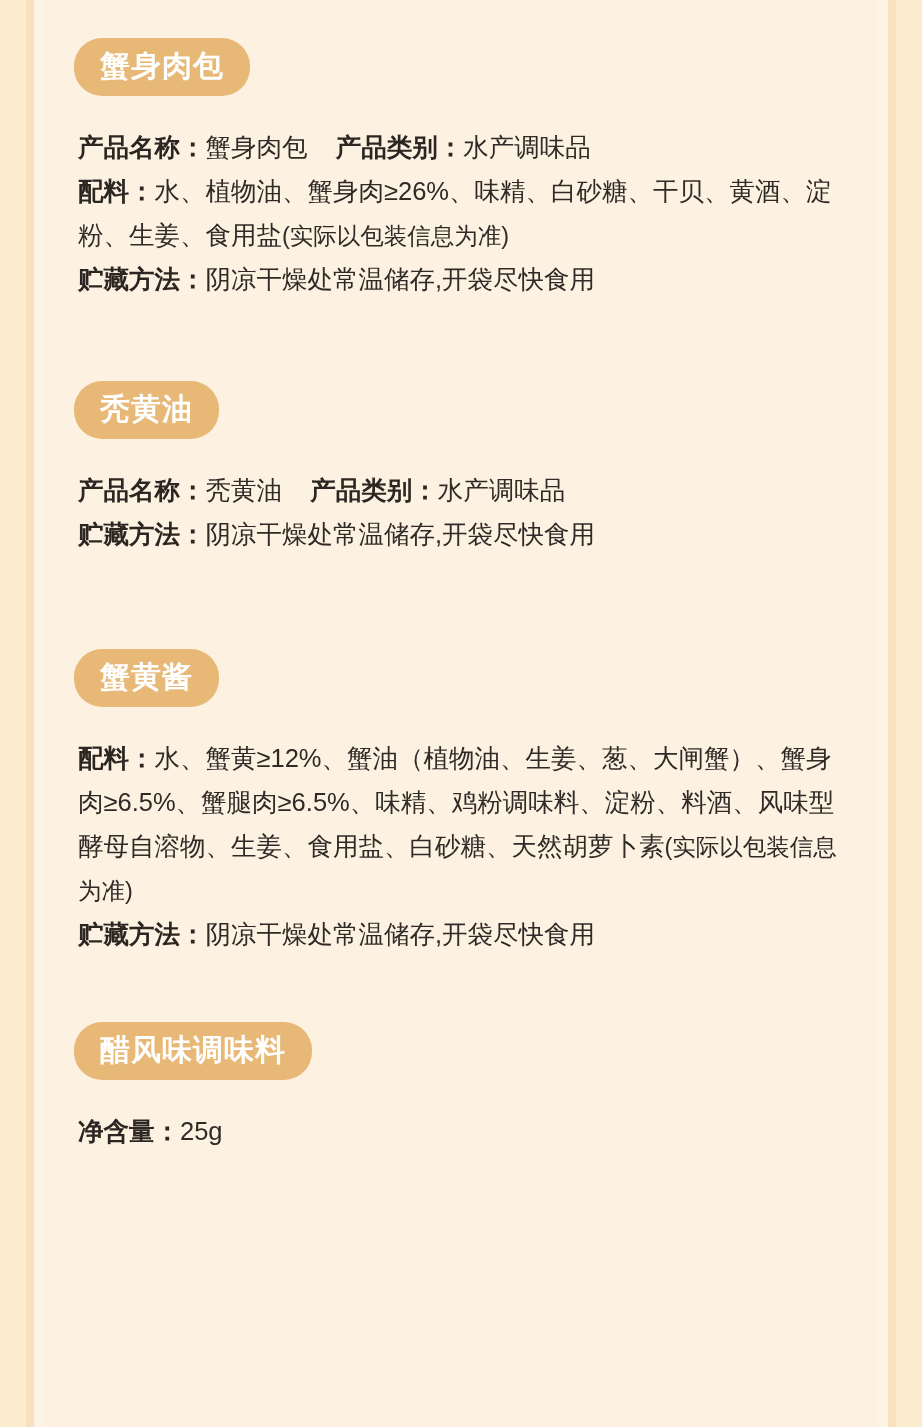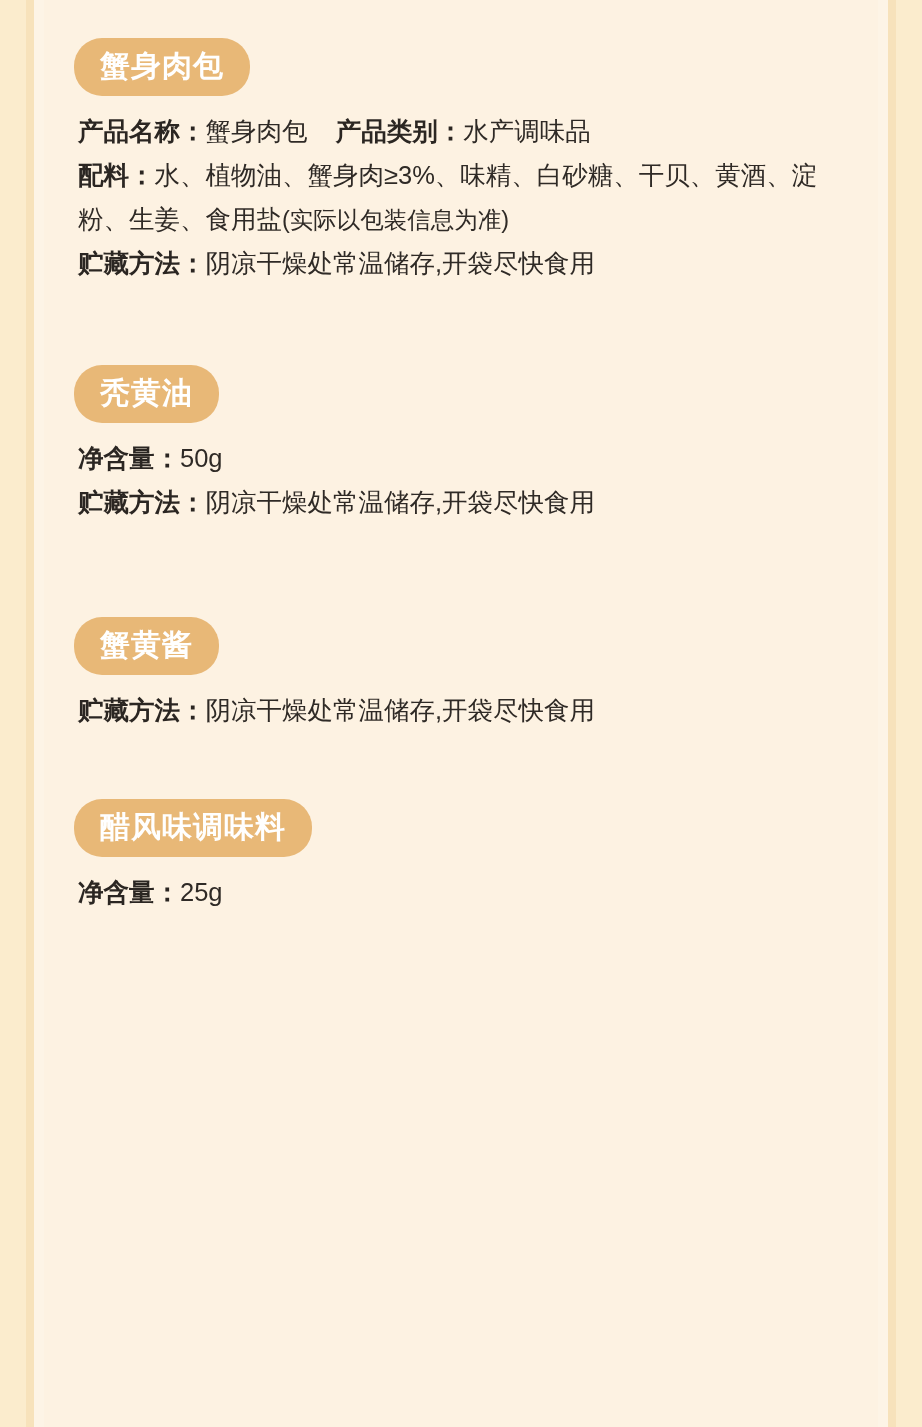--- a/index.html
+++ b/index.html
@@ -44,21 +44,21 @@
     font-weight: bold;
     font-size: 30px;
     line-height: 1;
     padding: 13px 26px 15px 26px;
     border-radius: 28px;
     letter-spacing: 1px;
     white-space: nowrap;
   }
 
   .fields {
-    margin-top: 14px;
+    margin-top: 30px;
     padding-left: 4px;
   }
   .row {
     font-size: 25.5px;
     line-height: 1.72;
     color: #2f2a26;
     text-align: left;
   }
   .lbl {
     font-weight: bold;
@@ -77,47 +77,50 @@
 <div class="page">
   <div class="content">
 
     <div class="section">
       <div class="pill">蟹身肉包</div>
       <div class="fields">
         <div class="row">
           <span class="lbl">产品名称：</span><span class="val">蟹身肉包</span>&nbsp;&nbsp;&nbsp;&nbsp;<span class="lbl">产品类别：</span><span class="val">水产调味品</span>
         </div>
         <div class="row">
-          <span class="lbl">配料：</span><span class="val">水、植物油、蟹身肉≥3%、味精、白砂糖、干贝、黄酒、淀粉、生姜、食用盐</span><span class="note">(实际以包装信息为准)</span>
+          <span class="lbl">配料：</span><span class="val">水、植物油、蟹身肉≥26%、味精、白砂糖、干贝、黄酒、淀粉、生姜、食用盐</span><span class="note">(实际以包装信息为准)</span>
         </div>
         <div class="row">
           <span class="lbl">贮藏方法：</span><span class="val">阴凉干燥处常温储存,开袋尽快食用</span>
         </div>
       </div>
     </div>
 
     <div class="gap-lg"></div>
 
     <div class="section">
       <div class="pill">秃黄油</div>
       <div class="fields">
         <div class="row">
-          <span class="lbl">净含量：</span><span class="val">50g</span>
+          <span class="lbl">产品名称：</span><span class="val">秃黄油</span>&nbsp;&nbsp;&nbsp;&nbsp;<span class="lbl">产品类别：</span><span class="val">水产调味品</span>
         </div>
         <div class="row">
           <span class="lbl">贮藏方法：</span><span class="val">阴凉干燥处常温储存,开袋尽快食用</span>
         </div>
       </div>
     </div>
 
     <div class="gap-xl"></div>
 
     <div class="section">
       <div class="pill">蟹黄酱</div>
       <div class="fields">
+        <div class="row">
+          <span class="lbl">配料：</span><span class="val">水、蟹黄≥12%、蟹油（植物油、生姜、葱、大闸蟹）、蟹身肉≥6.5%、蟹腿肉≥6.5%、味精、鸡粉调味料、淀粉、料酒、风味型酵母自溶物、生姜、食用盐、白砂糖、天然胡萝卜素</span><span class="note">(实际以包装信息为准)</span>
+        </div>
         <div class="row">
           <span class="lbl">贮藏方法：</span><span class="val">阴凉干燥处常温储存,开袋尽快食用</span>
         </div>
       </div>
     </div>
 
     <div class="gap-md"></div>
 
     <div class="section">
       <div class="pill">醋风味调味料</div>

